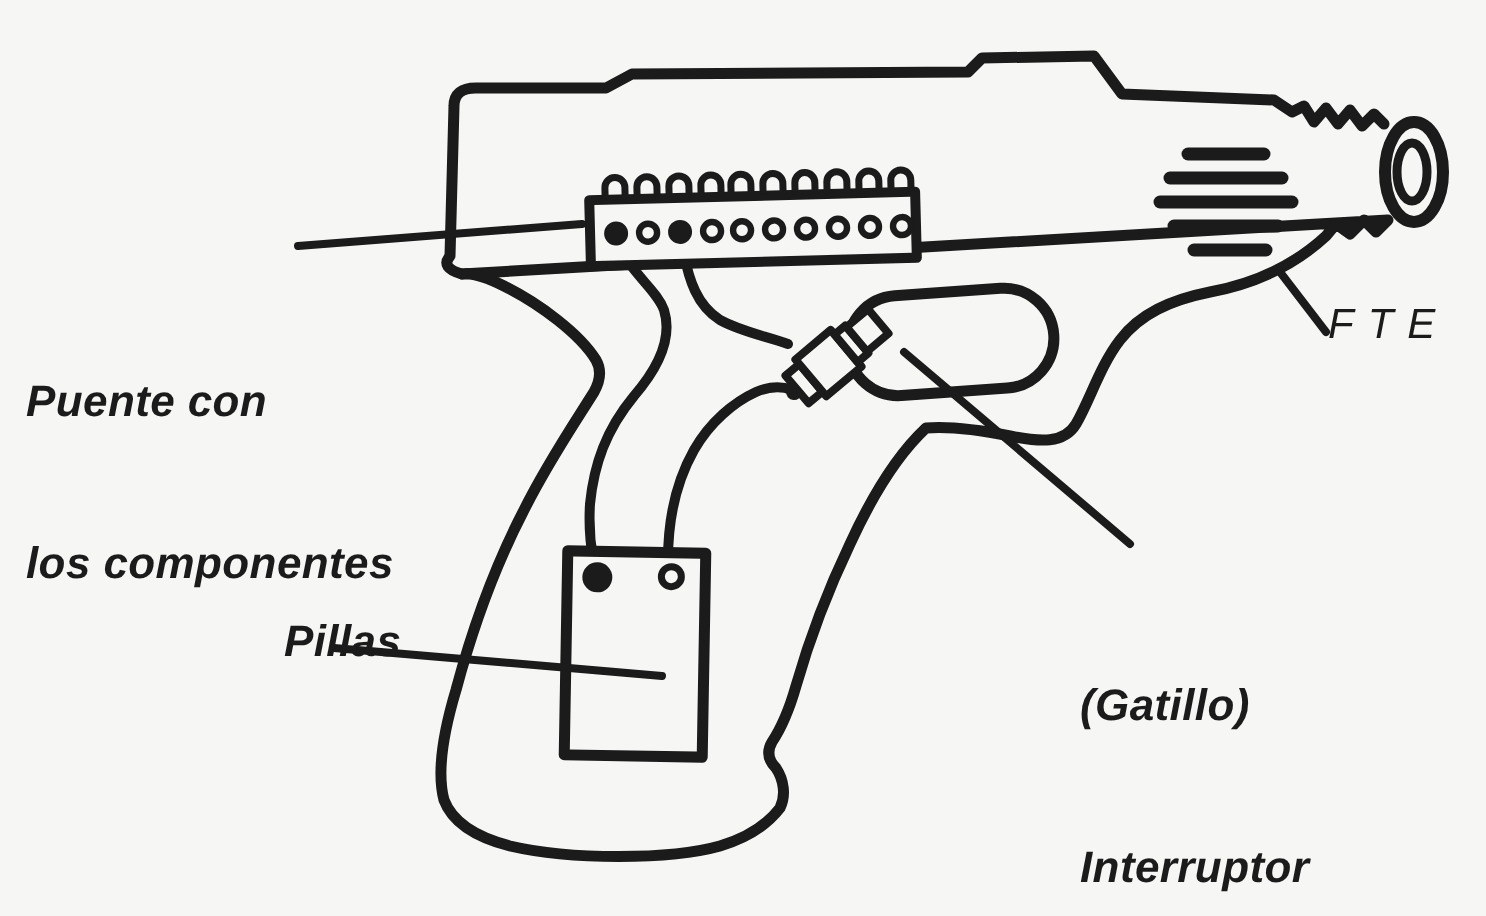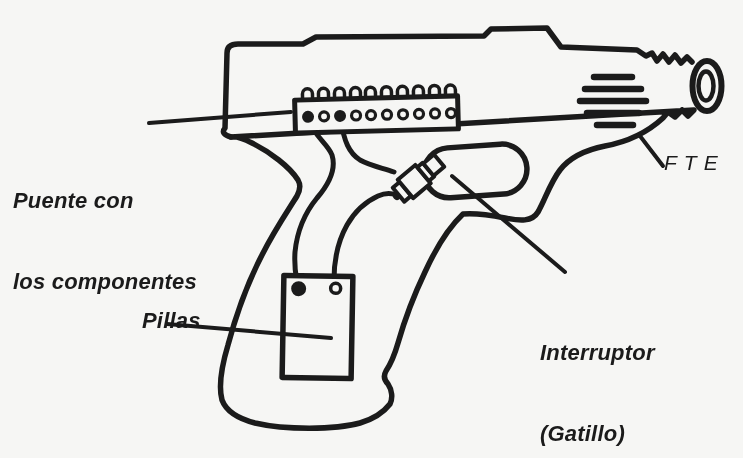--- a/index.html
+++ b/index.html
@@ -154,18 +154,18 @@
   </svg>
 
   <div class="label label-bridge">
     <div>Puente con</div>
     <div>los componentes</div>
   </div>
 
   <div class="label label-pillas">Pillas</div>
 
   <div class="label label-trigger">
+    <div>(Gatillo)</div>
     <div>Interruptor</div>
-    <div>(Gatillo)</div>
   </div>
 
   <div class="label label-fte">FTE</div>
 </div>
 
 </body></html>

